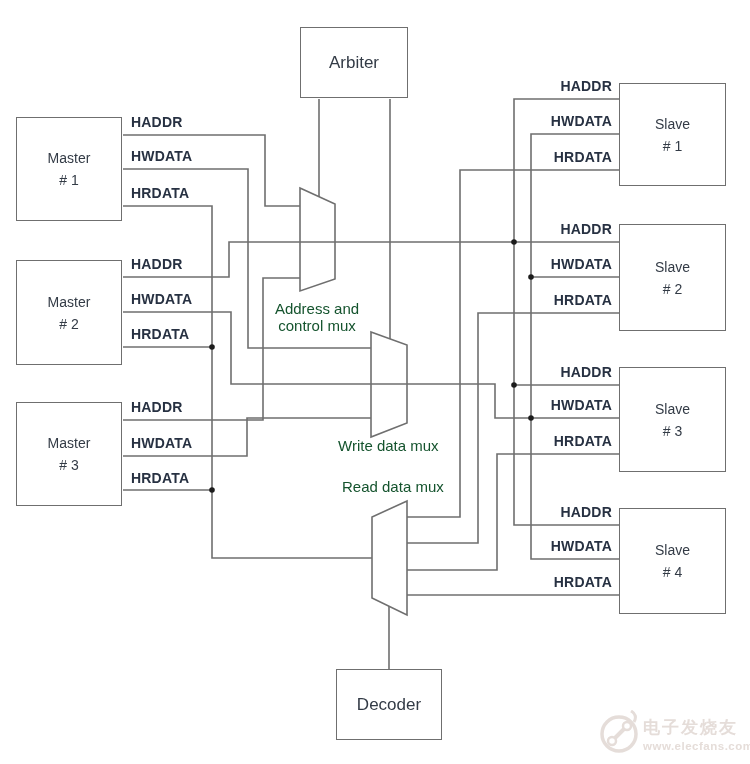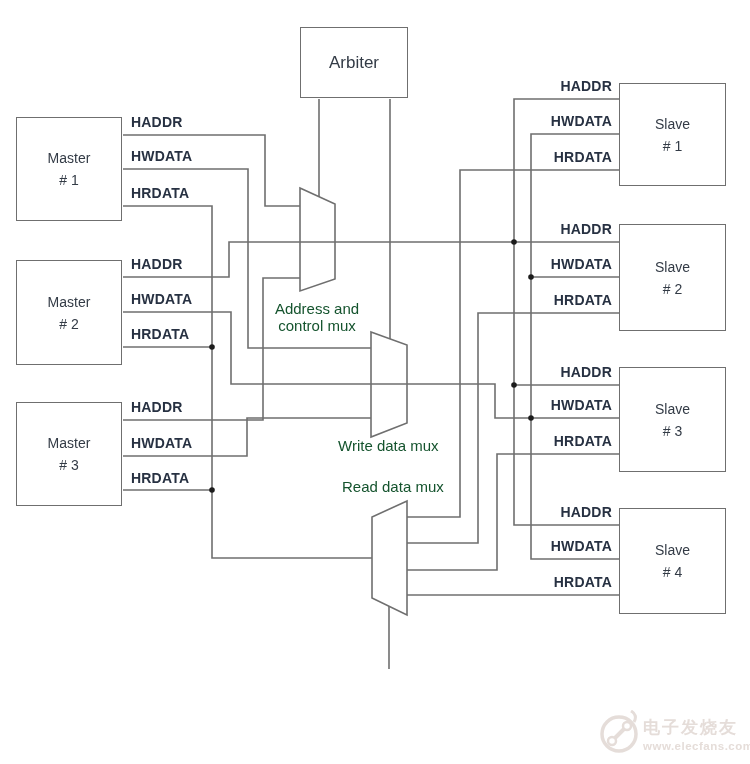--- a/index.html
+++ b/index.html
@@ -96,20 +96,23 @@
   </div>
   <div class="box" style="left:619px;top:367px;width:105px;height:103px;">
     <span>Slave</span>
     <span># 3</span>
   </div>
   <div class="box" style="left:619px;top:508px;width:105px;height:104px;">
     <span>Slave</span>
     <span># 4</span>
   </div>
 
+  <div class="box big" style="left:336px;top:669px;width:104px;height:69px;">
+    <span>Decoder</span>
+  </div>
 
   <div class="muxlabel center" style="left:250px;top:300px;width:134px;">
     <div>Address and</div>
     <div>control mux</div>
   </div>
   <div class="muxlabel" style="left:338px;top:437px;text-align:center;">Write data mux</div>
   <div class="muxlabel" style="left:342px;top:478px;">Read data mux</div>
 
   <div class="sig" style="left:131px;top:114px;">HADDR</div>
   <div class="sig" style="left:131px;top:148px;">HWDATA</div>

